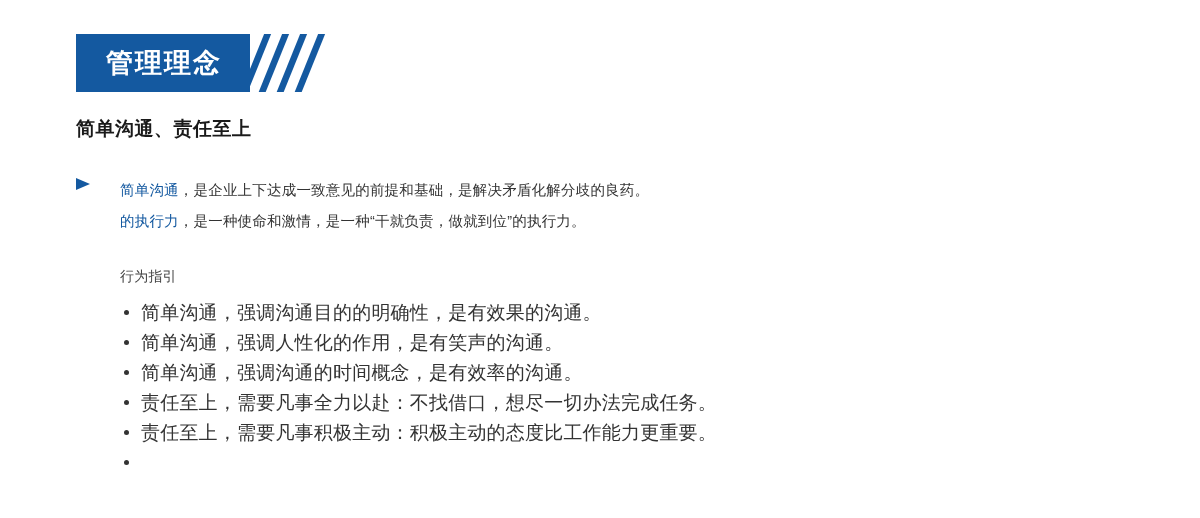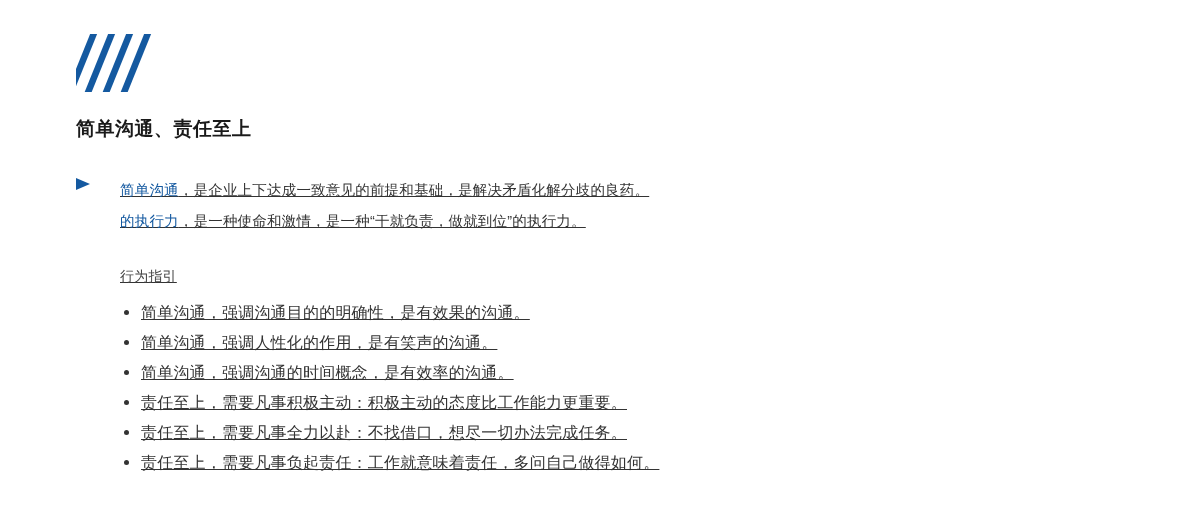--- a/index.html
+++ b/index.html
@@ -75,21 +75,20 @@
     color: #1a1a1a;
     letter-spacing: 0.5px;
   }
 
   
   .content {
     position: absolute;
     left: 76px;
     top: 175px;
     width: 1060px;
-    text-decoration: underline;
   }
 
   .lead-row {
     display: flex;
     align-items: flex-start;
   }
   .arrow-marker {
     width: 44px;
     padding-top: 3px;
     flex: 0 0 44px;
@@ -121,41 +120,44 @@
     letter-spacing: 0.2px;
   }
   .guide-list {
     margin: 11px 0 0 0;
     padding: 0;
     list-style: none;
   }
   .guide-list li {
     position: relative;
     padding-left: 21px;
-    font-size: 16px;
+    font-size: 19px;
     line-height: 30px;
     color: #333333;
     letter-spacing: 0.2px;
   }
   .guide-list li .dot {
     position: absolute;
     left: 4px;
     top: 12px;
     width: 5px;
     height: 5px;
     border-radius: 50%;
     background: #333333;
   }
 </style>
 </head>
 <body>
 
 <div class="page">
 
   <div class="banner">
+    <div class="banner-box">
+      <div class="banner-title">管理理念</div>
+    </div>
     <div class="banner-slashes">
       <span></span>
       <span></span>
       <span></span>
       <span></span>
     </div>
   </div>
 
   <div class="subtitle">简单沟通、责任至上</div>
 
@@ -176,20 +178,20 @@
         </div>
       </div>
     </div>
 
     <div class="guide-block">
       <div class="guide-title">行为指引</div>
       <ul class="guide-list">
         <li><span class="dot"></span><span>简单沟通，强调沟通目的的明确性，是有效果的沟通。</span></li>
         <li><span class="dot"></span><span>简单沟通，强调人性化的作用，是有笑声的沟通。</span></li>
         <li><span class="dot"></span><span>简单沟通，强调沟通的时间概念，是有效率的沟通。</span></li>
+        <li><span class="dot"></span><span>责任至上，需要凡事全力以赴：不找借口，想尽一切办法完成任务。</span></li>
         <li><span class="dot"></span><span>责任至上，需要凡事积极主动：积极主动的态度比工作能力更重要。</span></li>
-        <li><span class="dot"></span><span>责任至上，需要凡事全力以赴：不找借口，想尽一切办法完成任务。</span></li>
-        <li><span class="dot"></span><span>责任至上，需要凡事负起责任：工作就意味着责任，多问自己做得如何。</span></li>
+        <li><span class="dot"></span></li>
       </ul>
     </div>
 
   </div>
 </div>
 
 </body></html>

